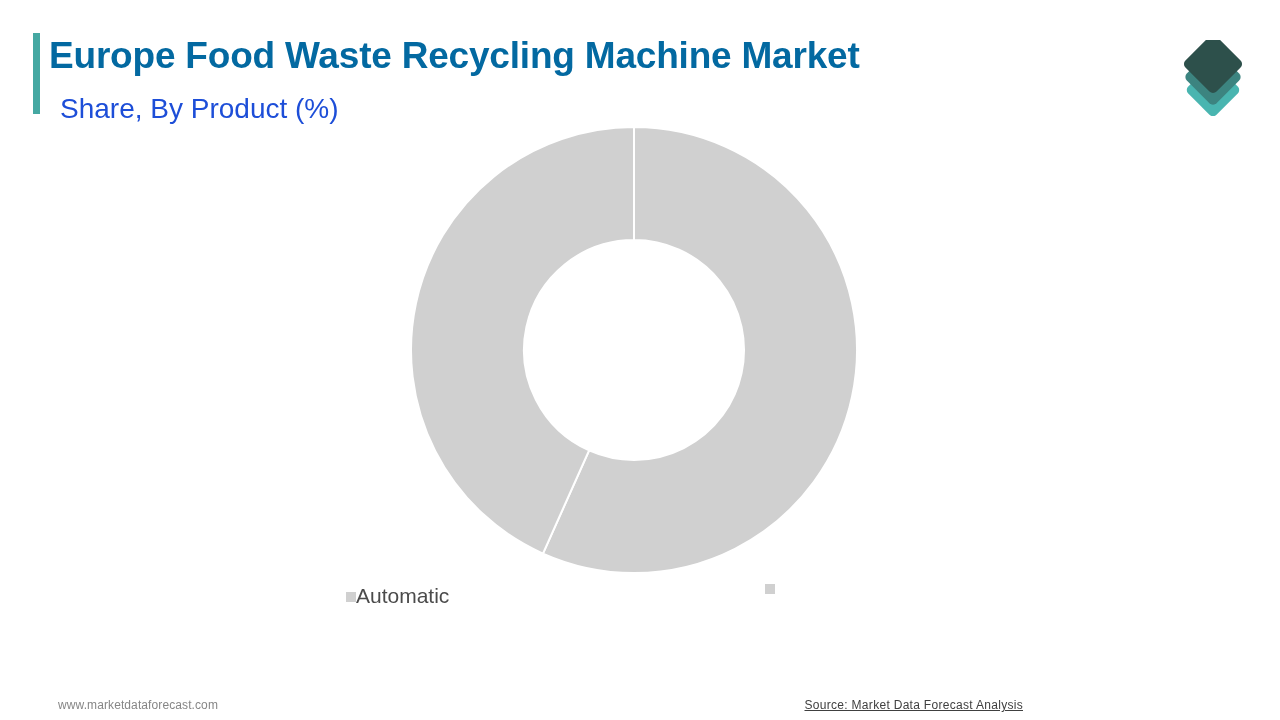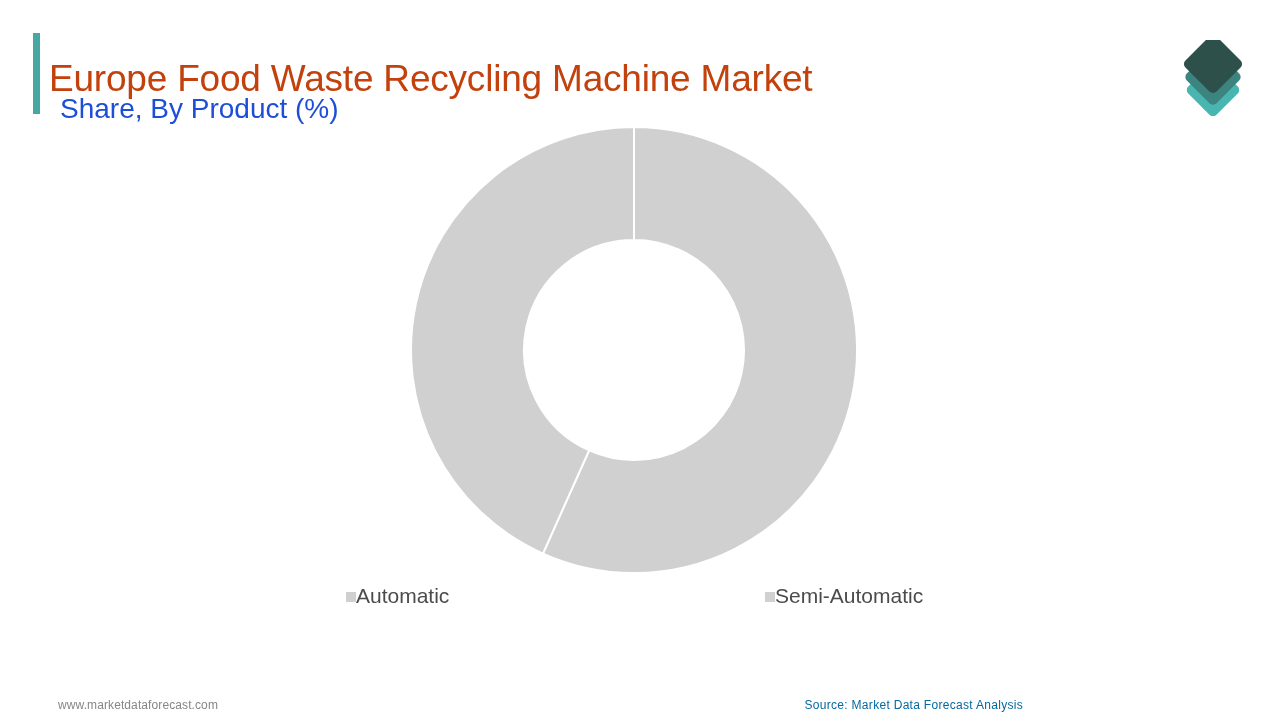--- a/index.html
+++ b/index.html
@@ -30,26 +30,25 @@
     top: 33px;
     width: 7px;
     height: 81px;
     background: #45a8a2;
   }
   #title {
     position: absolute;
     left: 49px;
     top: 33px;
     font-size: 37px;
-    font-weight: normal;
-    color: #c2410c;
+    font-weight: bold;
+    color: #0369a1;
     letter-spacing: -0.2px;
     line-height: 46px;
     white-space: nowrap;
-    margin-top: 23px;
   }
   #subtitle {
     position: absolute;
     left: 60px;
     top: 90px;
     font-size: 28px;
     font-weight: normal;
     color: #1d4ed8;
     line-height: 38px;
     white-space: nowrap;
@@ -122,23 +121,24 @@
     font-size: 12px;
     color: #868686;
     letter-spacing: 0.1px;
     white-space: nowrap;
   }
   #source-note {
     position: absolute;
     right: 61px;
     top: 4px;
     font-size: 12px;
-    color: #0369a1;
+    color: #404040;
     letter-spacing: 0.3px;
     white-space: nowrap;
+    text-decoration: underline;
   }
 </style>
 </head>
 <body>
 
 <div id="header">
   <div id="accent-bar"></div>
   <div id="title">Europe Food Waste Recycling Machine Market</div>
   <div id="subtitle">Share, By Product (%)</div>
 
@@ -164,20 +164,19 @@
   </svg>
 </div>
 
 <div id="legend">
     <div class="legend-item" style="left: 346px; top: 0px;">
       <span class="legend-swatch" style="background: rgb(208, 208, 208);"></span>
       <span class="legend-label">Automatic</span>
     </div>
     <div class="legend-item" style="left: 765px; top: 0px;">
       <span class="legend-swatch" style="background: rgb(208, 208, 208);"></span>
-      <span class="legend-label">Semi-Automatic</span>
     </div>
   </div>
 
 <div id="footer">
   <div id="site-url">www.marketdataforecast.com</div>
   <div id="source-note">Source: Market Data Forecast Analysis</div>
 </div>
 
 </body></html>

